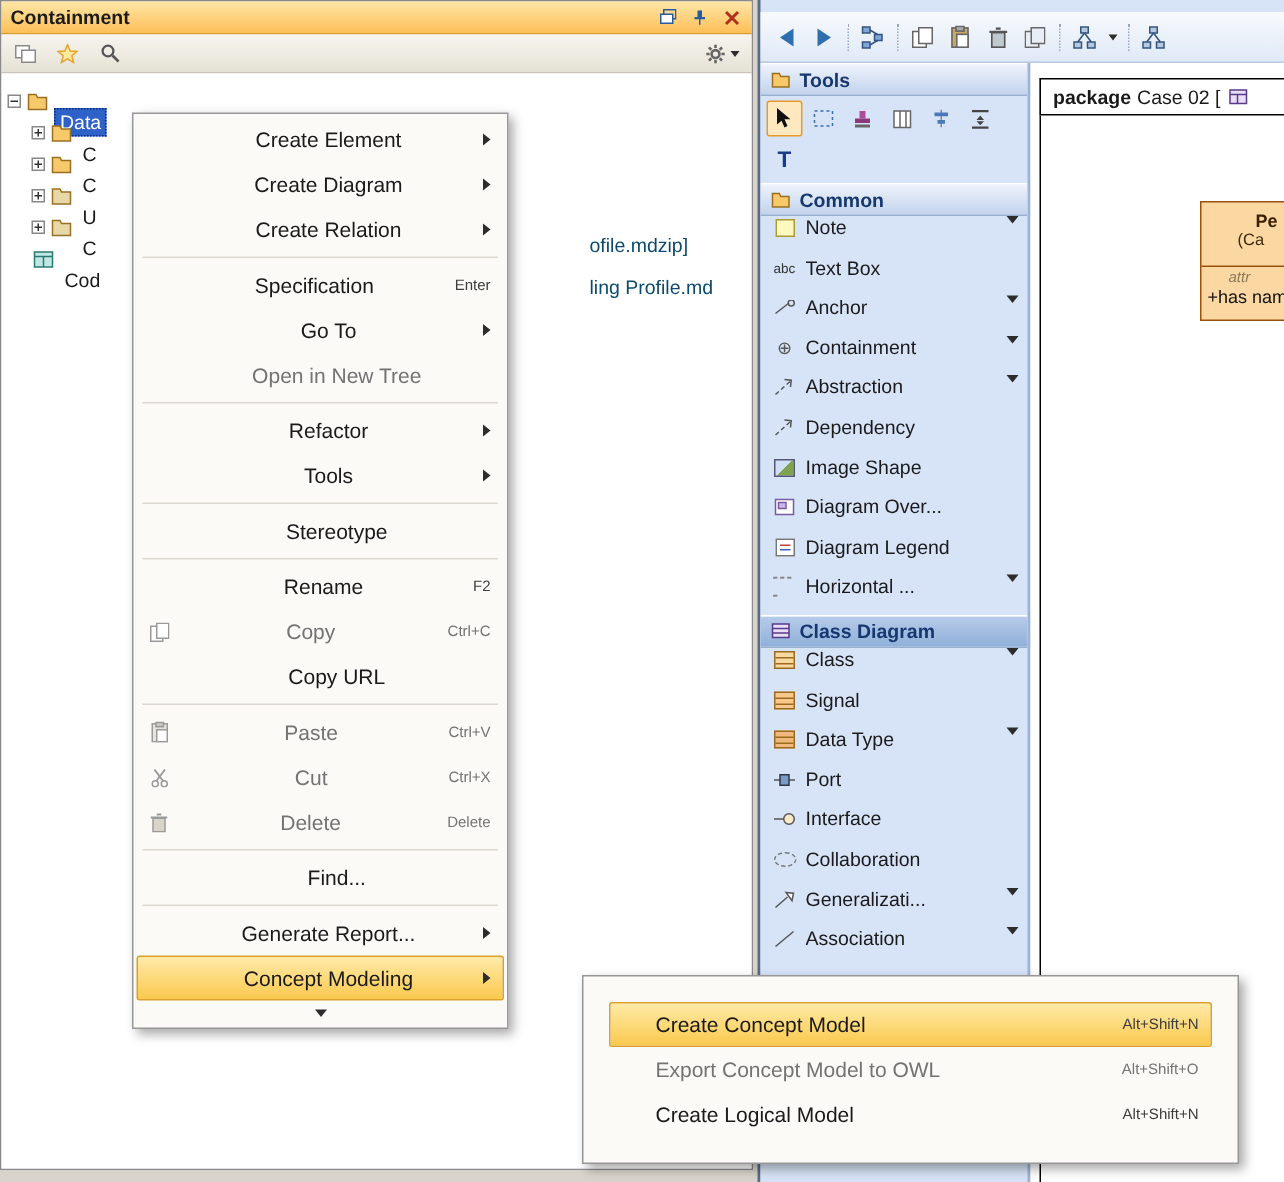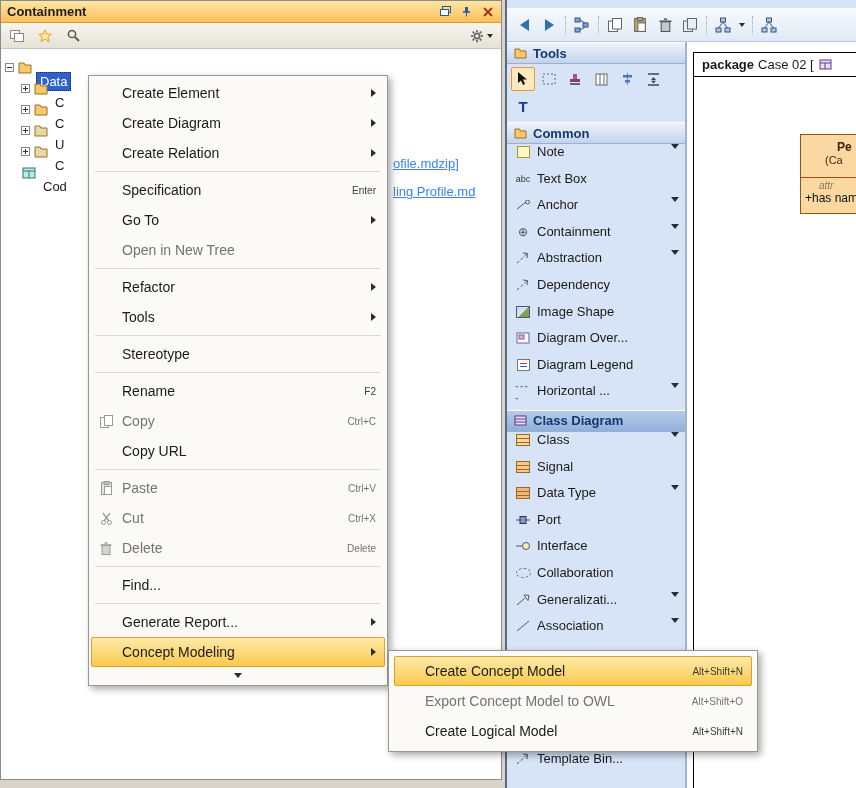--- a/index.html
+++ b/index.html
@@ -34,46 +34,47 @@
   .tb-ic { width:16px; height:16px; display:flex; align-items:center; justify-content:center; cursor:pointer; }
   .tb-right { margin-left:auto; display:flex; align-items:center; gap:2px; }
   .tree-area { position:relative; height:calc(100% - 48px); background:#fff; padding-top:8px; overflow:hidden; }
   .trow { height:21px; display:flex; align-items:center; gap:3px; padding-left:4px; white-space:nowrap; }
   .trow.child { padding-left:20px; }
   .expander { width:9px; height:9px; border:1px solid #888; background:#fff; position:relative; flex:0 0 auto; }
   .expander::before { content:""; position:absolute; left:1px; right:1px; top:3px; height:1px; background:#333; }
   .expander.plus::after { content:""; position:absolute; top:1px; bottom:1px; left:3px; width:1px; background:#333; }
   .tlabel { padding:1px 3px;margin-top:27px; }
   .tlabel.selected { background:#2e62c9; color:#fff; border:1px dotted #0c2f7a; }
-  .overflow-txt { position:absolute; left:392px; color:#3b82f6; font-size:13px; white-space:nowrap;text-decoration:underline; }
+  .overflow-txt { position:absolute; left:392px; color:#0c4a6e; font-size:13px; white-space:nowrap; }
 
   
   #context-menu {
-    position:absolute; left:88px; top:75px; width:300px; z-index:20;
+    position:absolute; left:88px; top:75px; width:251px; z-index:20;
     background:#fbfaf7; border:1px solid #979797; padding:2px;
     box-shadow:3px 3px 7px rgba(0,0,0,.35);
+    text-align:center;
   }
   .mrow { height:30px; display:flex; align-items:center; gap:6px; padding:0 8px 0 4px; border:1px solid transparent; }
   .mrow .gut { width:20px; flex:0 0 auto; display:flex; align-items:center; justify-content:center; }
   .mlabel { font-size:14px; flex:1; white-space:nowrap; }
   .mshortcut { font-size:10px; color:#3c3c3c; white-space:nowrap; }
   .mrow.dim .mlabel, .mrow.dim .mshortcut { color:#737373; }
   .mrow.hl {
     background:linear-gradient(#ffeaa8,#fac94e);
     border:1px solid #dca12c; border-radius:2px;
   }
   .arr-r { width:0; height:0; border-left:5px solid #2c2c2c; border-top:4px solid transparent; border-bottom:4px solid transparent; flex:0 0 auto; }
   .msep { height:1px; background:#dbd8d1; margin:3px 4px; }
   .mscroll { height:16px; display:flex; align-items:center; justify-content:center; }
   .arr-d { width:0; height:0; border-top:5px solid #2c2c2c; border-left:4px solid transparent; border-right:4px solid transparent; }
 
   
   #submenu {
-    position:absolute; left:388px; top:650px; width:370px; z-index:21;
-    background:#fbfaf7; border:1px solid #979797; padding:5px;
+    position:absolute; left:388px; top:650px; width:438px; z-index:21;
+    background:#fbfaf7; border:1px solid #979797; padding:17px;
     box-shadow:3px 3px 7px rgba(0,0,0,.35);
   }
 
   
   #right-area { position:absolute; left:505px; top:0; width:351px; height:788px; background:#d7e4f7; border-left:2px solid #5a6b85; }
   #right-toolbar {
     position:absolute; left:0; top:8px; width:100%; height:34px;
     background:linear-gradient(#f8fafd,#dfe9f6); border-bottom:1px solid #b9c9e0;
     display:flex; align-items:center; gap:7px; padding:0 8px; overflow:hidden;
   }

